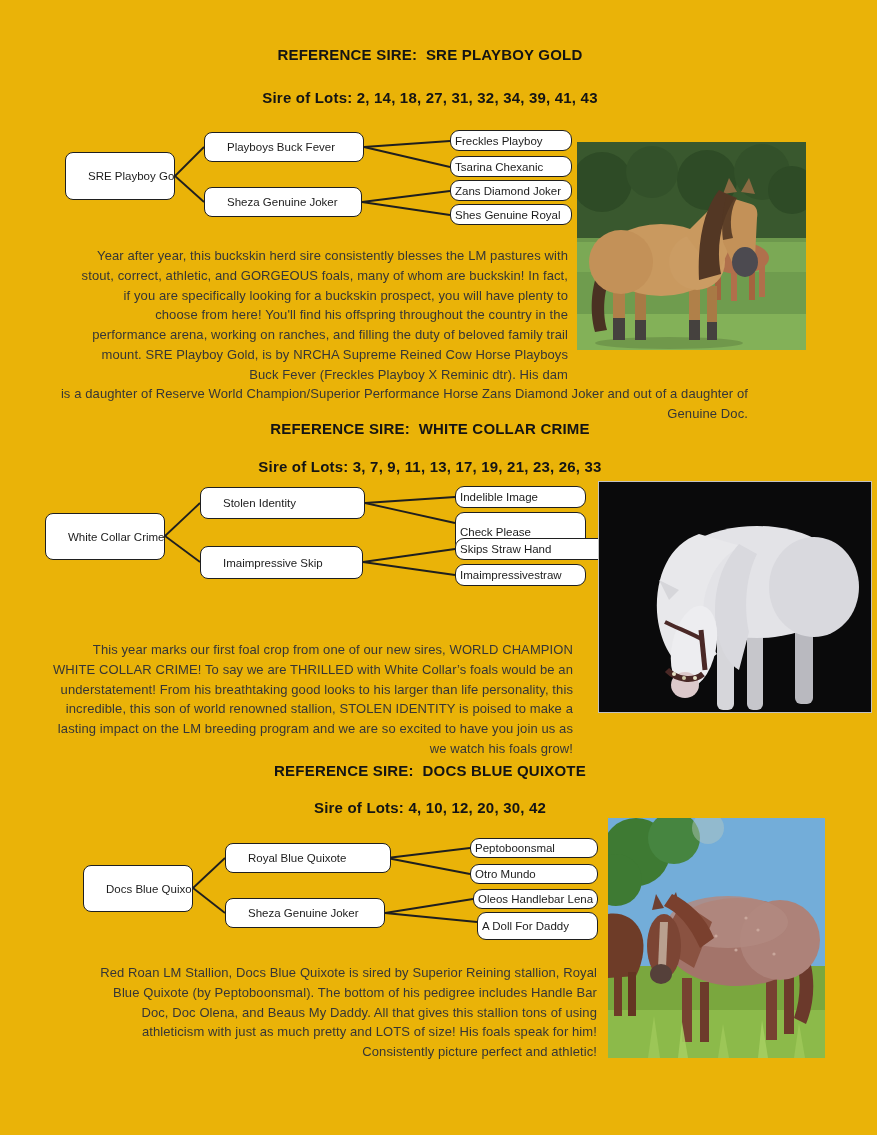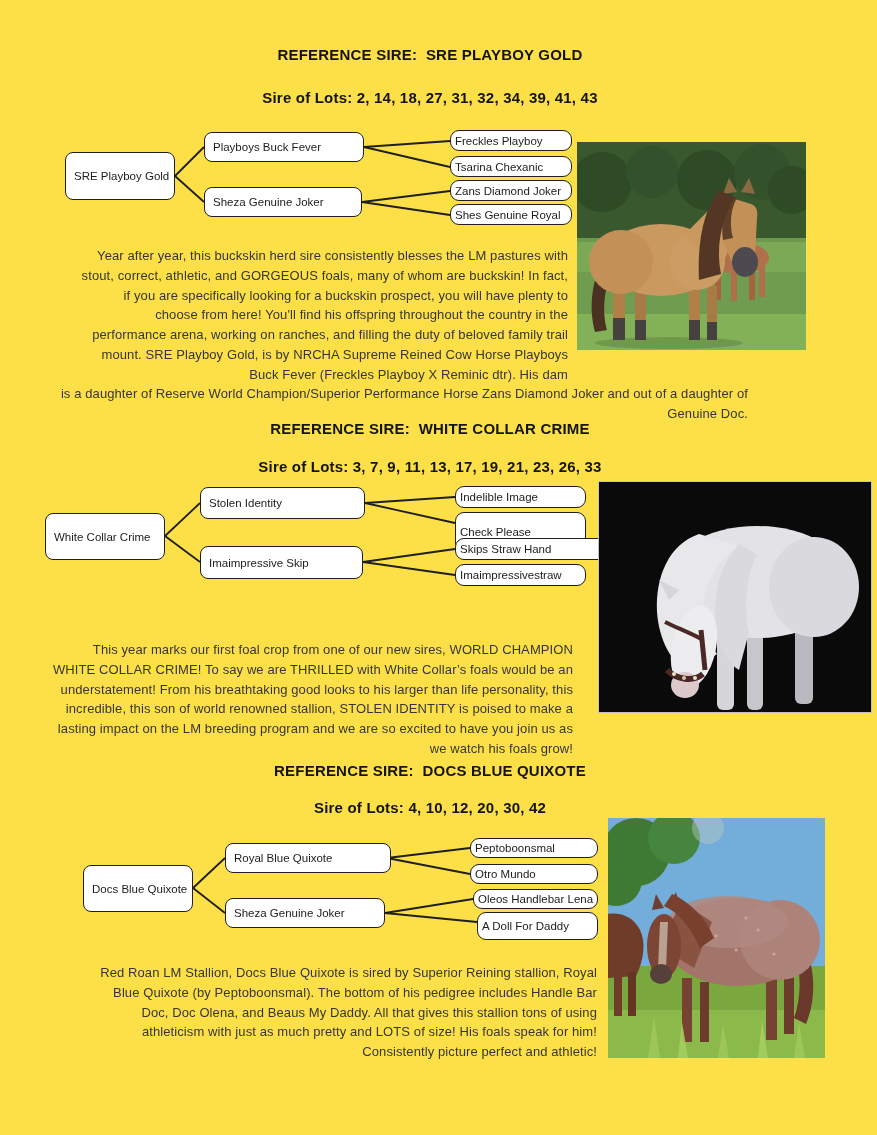--- a/index.html
+++ b/index.html
@@ -1,32 +1,32 @@
 <!DOCTYPE html>
 <html><head>
 <meta charset="utf-8">
 <style>
   html,body{margin:0;padding:0;background:#ffffff;}
   .page{
-    position:relative;width:877px;height:1135px;margin:0 auto;background:#fde047;
+    position:relative;width:877px;height:1135px;margin:0 auto;background:#eab308;
     font-family:"Liberation Sans",sans-serif;overflow:hidden;color:#333;
   }
   .sec-title,.sec-lots{
     position:absolute;left:0;width:860px;text-align:center;margin:0;
     font-weight:700;font-size:15px;color:#141414;white-space:pre;letter-spacing:.2px;
   }
   .para{
     position:absolute;font-size:13px;line-height:19.8px;color:#363636;letter-spacing:.1px;
     text-align:right;
     margin-top:20px;
   }
   .pbox{
     position:absolute;box-sizing:border-box;background:#fff;
     border:1.8px solid #1f1f1f;border-radius:8px;
-    display:flex;align-items:center;padding:0 8px;
+    display:flex;align-items:center;padding:0 22px;
     font-size:11.5px;color:#1c1c1c;white-space:nowrap;overflow:hidden;
   }
   .pbox.g3{border-width:1.5px;border-radius:9px;padding:0 4px;}
   .lines{position:absolute;left:0;top:0;pointer-events:none;}
   .lines line{stroke:#1f1f1f;stroke-width:1.8;}
   .photo{position:absolute;display:block;}
   .photo svg{display:block;width:100%;height:100%;}
   .framed{border:1px solid #c2c2c2;}
 </style>
 </head>

